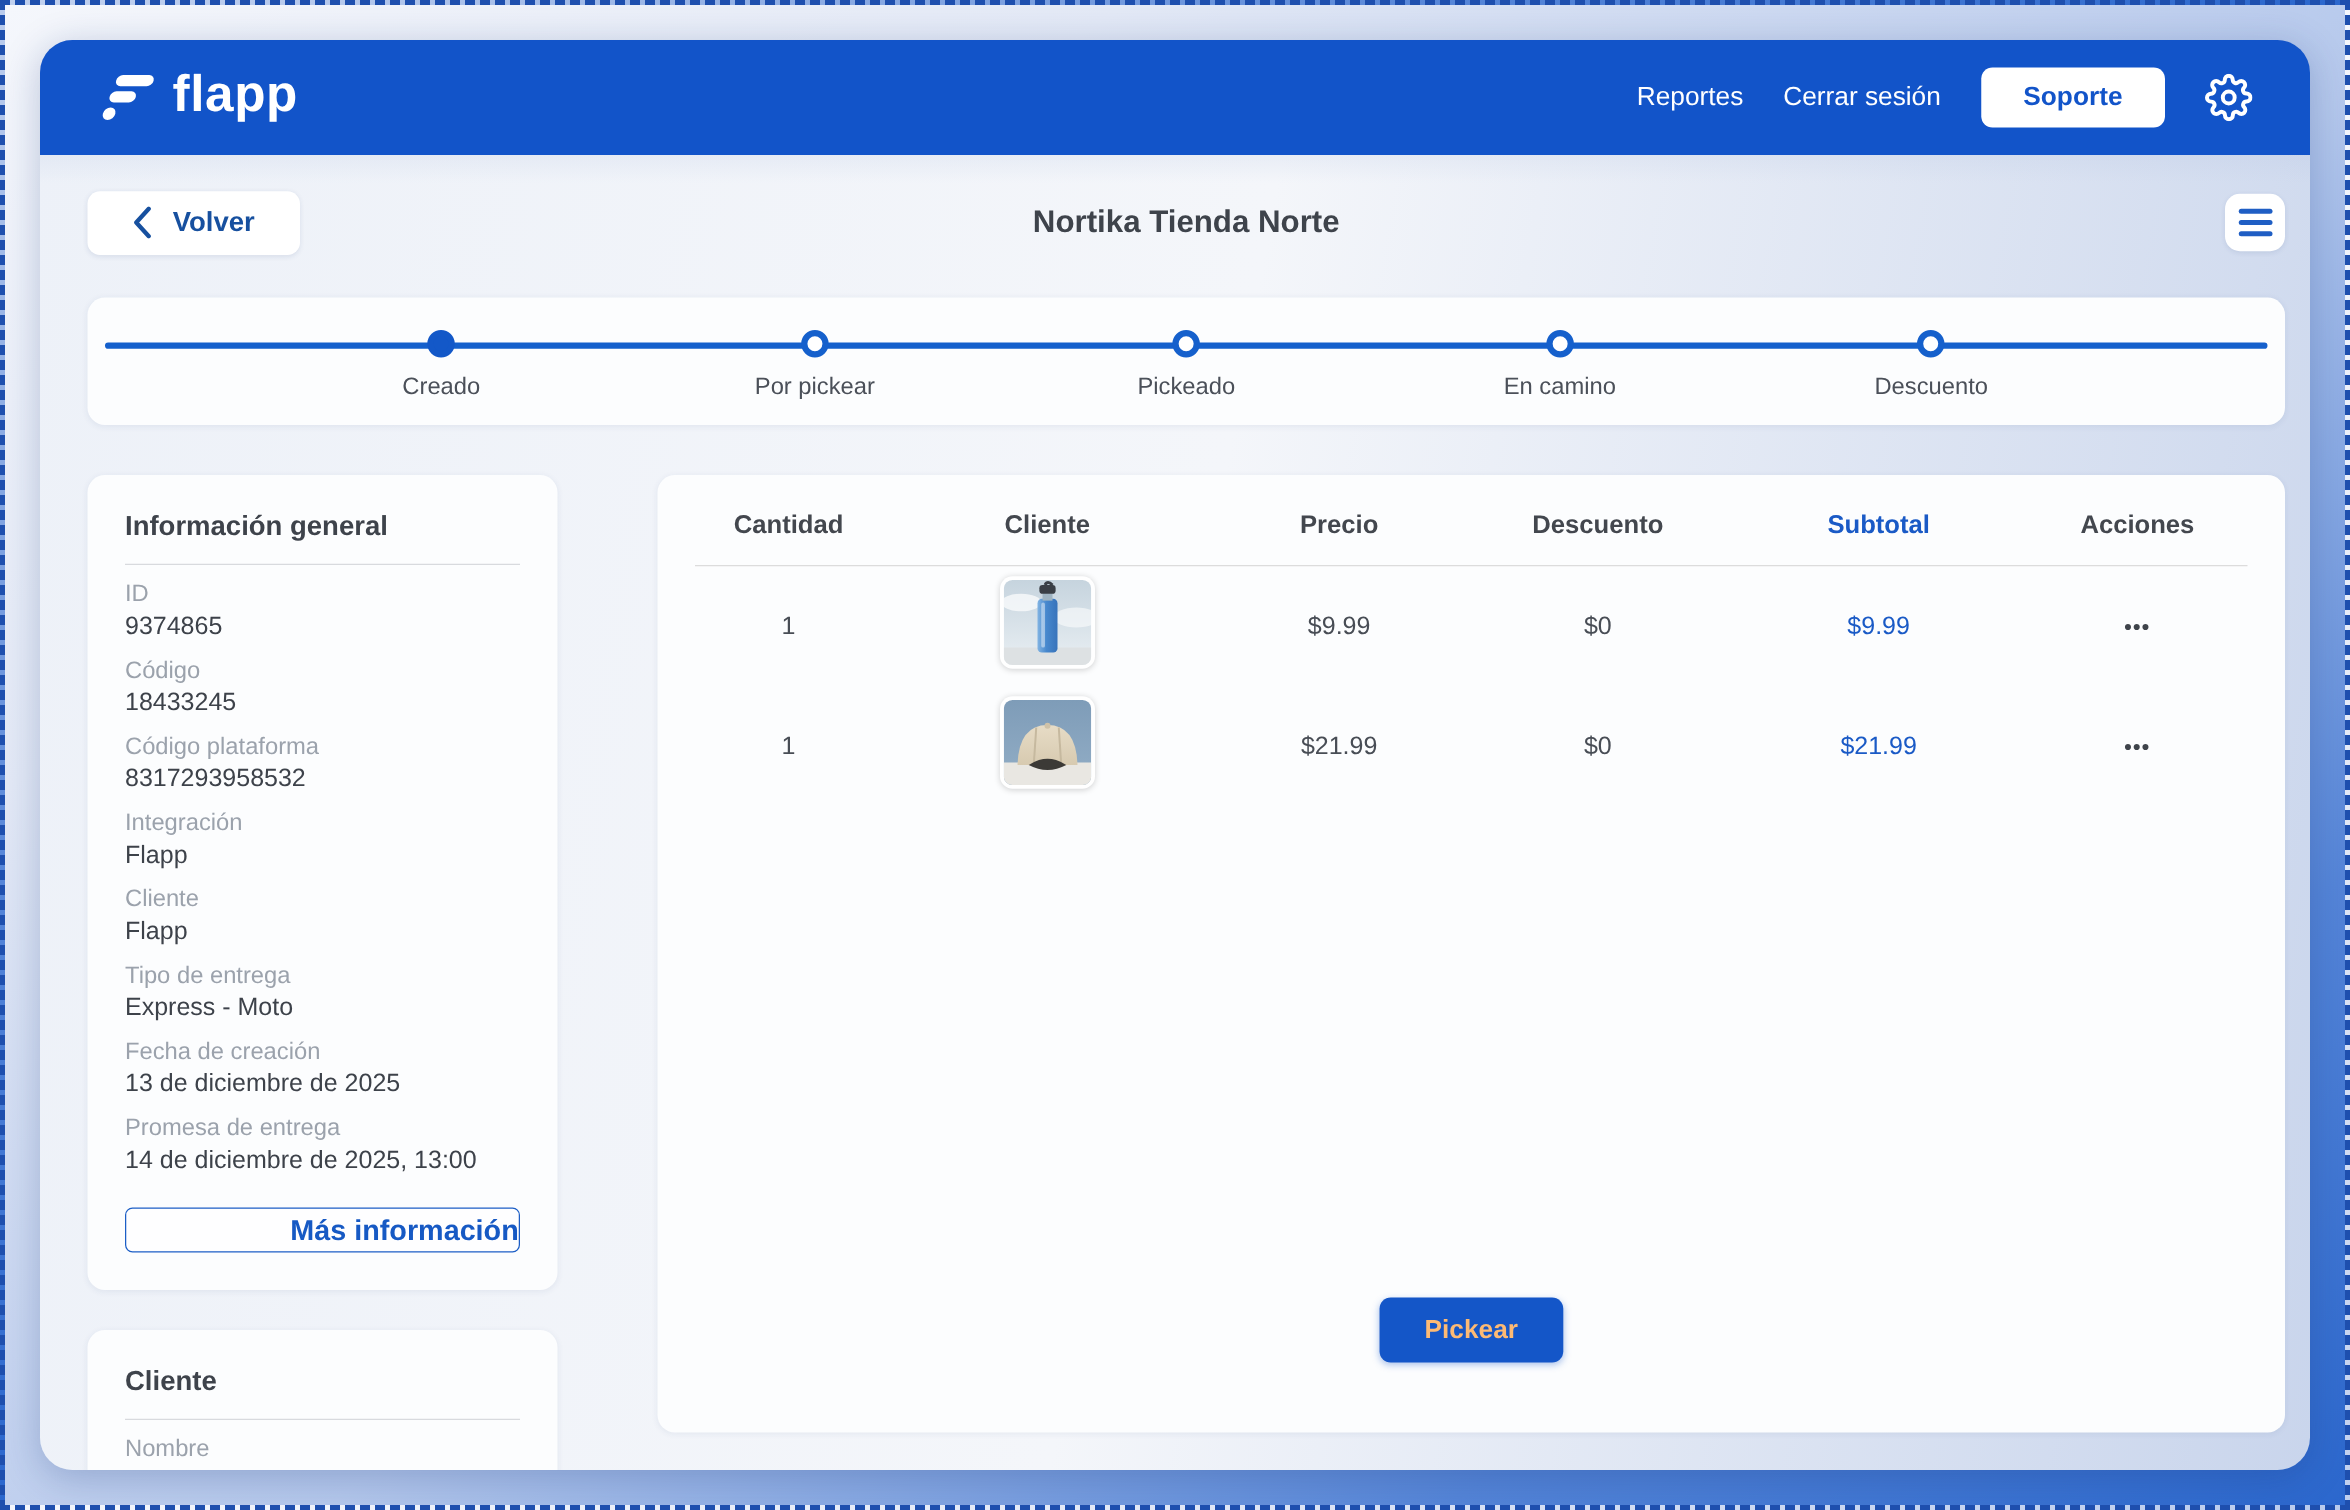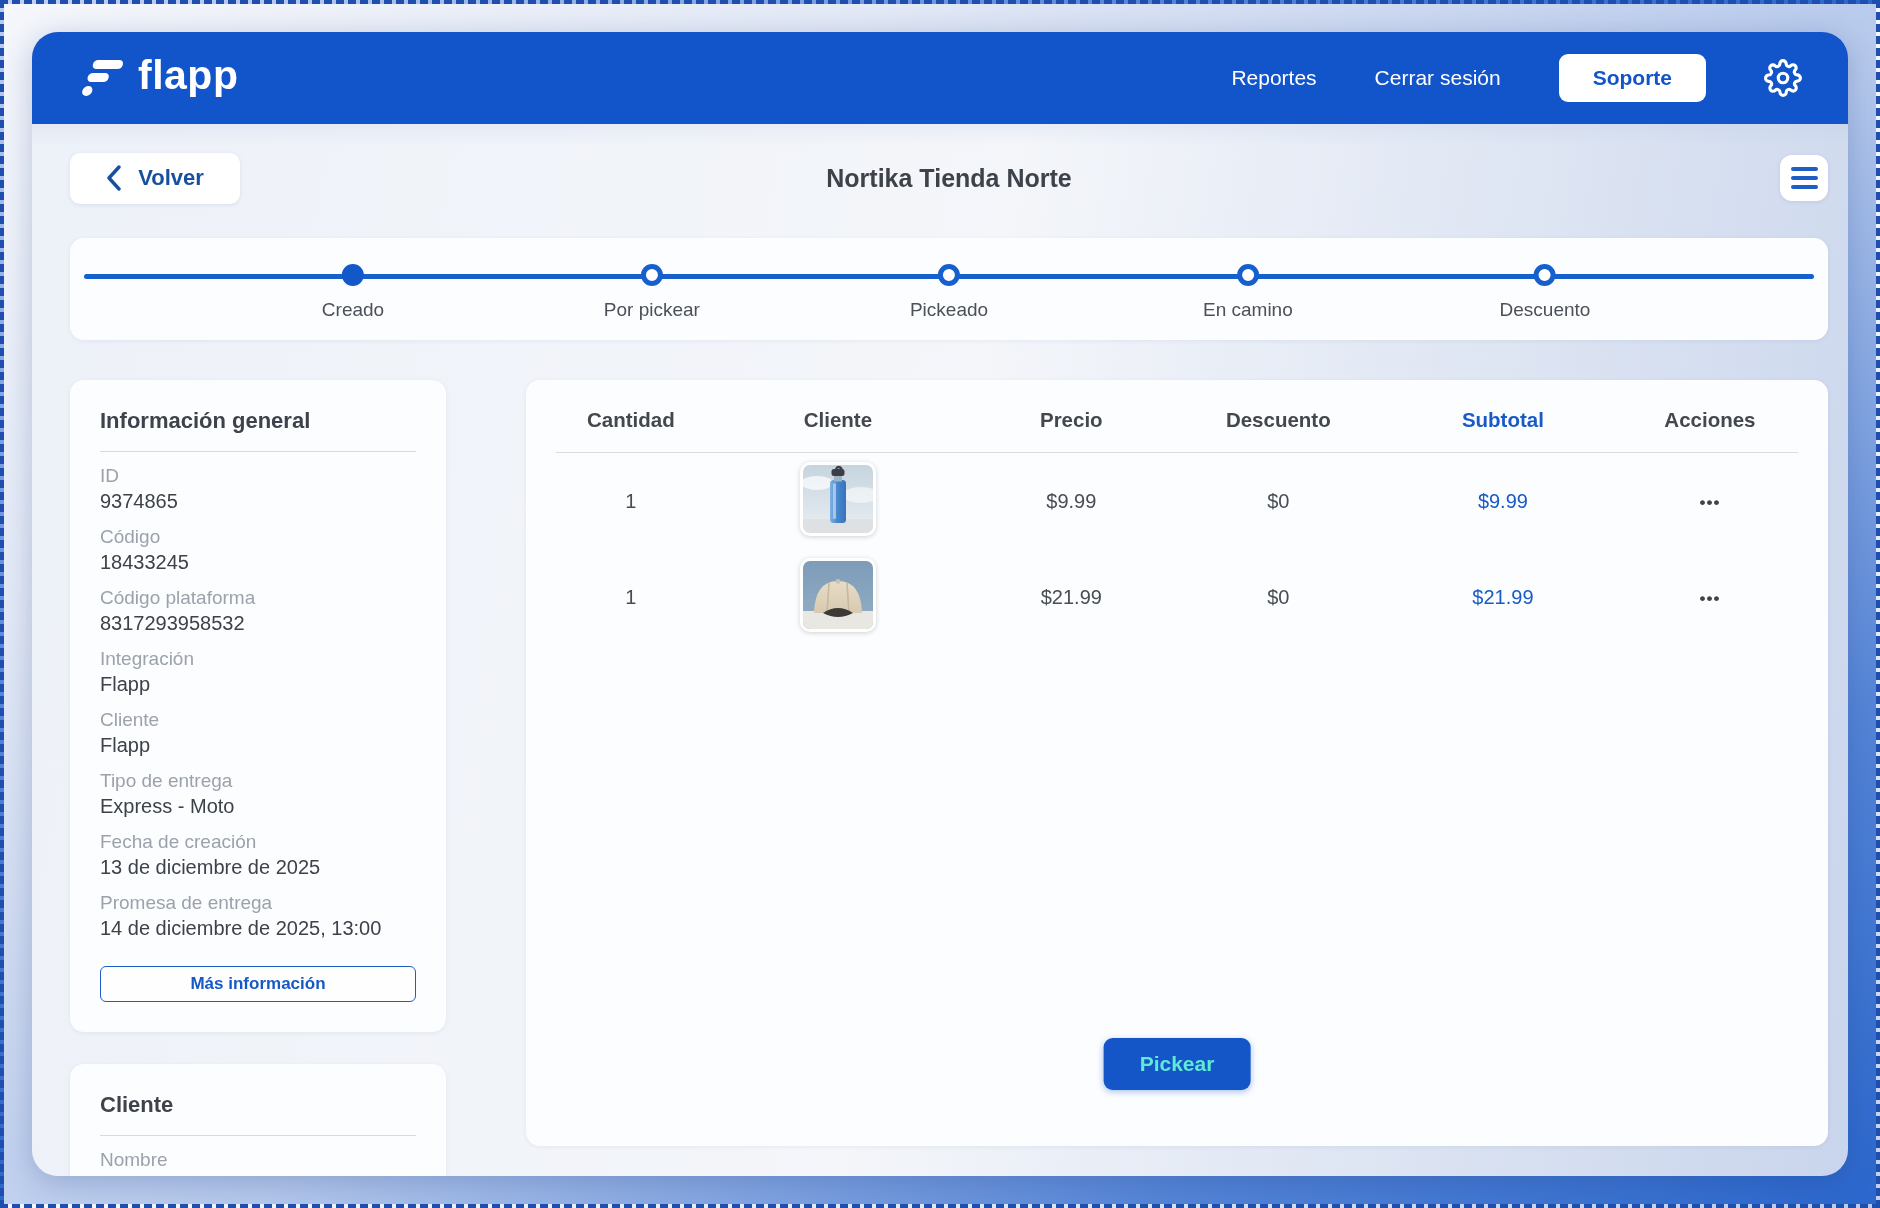--- a/index.html
+++ b/index.html
@@ -42,21 +42,21 @@
   .logo { display: flex; align-items: center; gap: 12px; }
   .logo svg { display: block; }
   .logo-text {
     color: #ffffff;
     font-size: 41px;
     font-weight: 700;
     letter-spacing: 0.5px;
     line-height: 1;
     padding-bottom: 6px;
   }
-  .topnav { margin-left: auto; display: flex; align-items: center; gap: 58px; }
+  .topnav { margin-left: auto; display: flex; align-items: center; gap: 32px; }
   .topnav-link {
     color: #ffffff;
     font-size: 21px;
     font-weight: 500;
     cursor: pointer;
     background: none; border: none;
     font-family: inherit;
   }
   .support-btn {
     background: #ffffff;
@@ -148,23 +148,24 @@
   .field { margin-top: 13px; }
   .field-label { font-size: 19px; color: #9ba2ac; }
   .field-value { font-size: 20px; color: #3d424a; margin-top: 3px; }
   .more-info-btn {
     margin-top: 26px;
     width: 100%; height: 36px;
     background: rgba(255,255,255,.65);
     border: 1.6px solid #1c5ec6;
     border-radius: 6px;
     color: #1659c4;
-    font-size: 17px; font-weight: 600;
+    font-size: 23px; font-weight: 600;
     cursor: pointer;
     font-family: inherit;
+    text-align: right;
   }
   .client-card { margin-top: 32px; padding: 28px 30px 40px 30px; min-height: 230px; }
 
   
   .table-card {
     flex: 1;
     height: 766px;
     position: relative;
     padding: 28px 30px 0 30px;
     margin-left: 44px;
@@ -192,21 +193,21 @@
     border-radius: 10px;
     box-shadow: 0 1px 5px rgba(0,0,0,.18);
     line-height: 0;
   }
   .thumb-wrap svg { border-radius: 7px; display: block; }
   .pick-btn {
     position: absolute;
     bottom: 56px; left: 50%;
     transform: translateX(-50%);
     background: #1456c8;
-    color: #5eead4;
+    color: #fdba74;
     border: none;
     border-radius: 9px;
     padding: 14px 36px;
     font-size: 21px; font-weight: 600;
     cursor: pointer;
     box-shadow: 0 2px 6px rgba(20,86,200,.35);
     font-family: inherit;
   }
 </style>
 </head>

